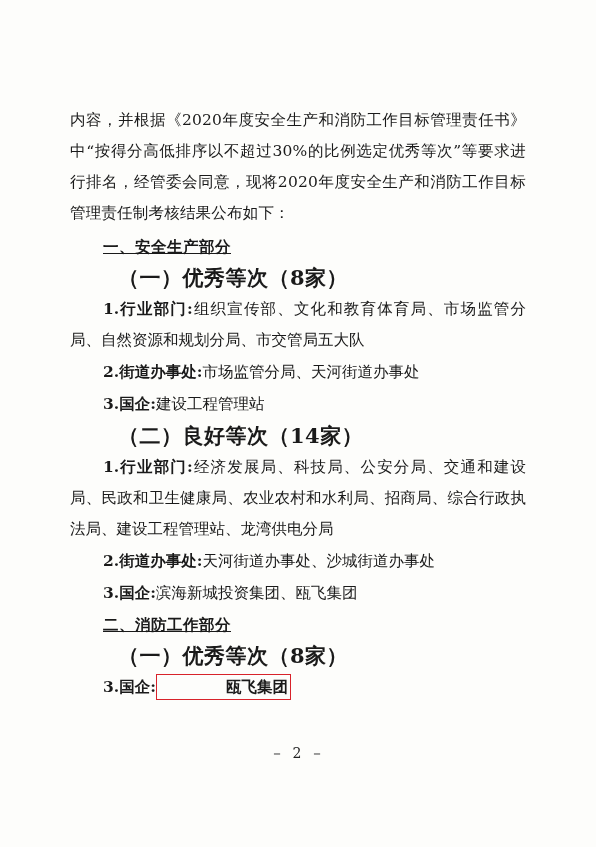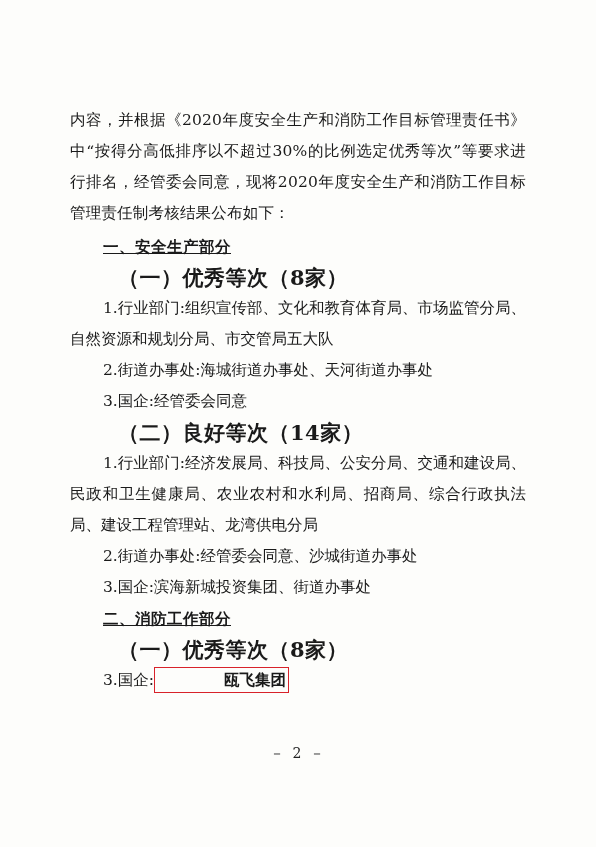--- a/index.html
+++ b/index.html
@@ -52,21 +52,21 @@
   }
   .item {
     font-size: 15.5px;
     line-height: 31px;
     margin: 0;
     text-align: justify;
     text-justify: inter-ideograph;
     text-indent: 33px;
   }
   .item-label {
-    font-weight: normal;
+    font-weight: bold;
   }
   .boxed {
     border: 1.6px solid #d8222a;
     padding: 0 2px;
     display: inline-block;
     line-height: 24px;
     font-weight: bold;
   }
   .page-number {
     position: absolute;
@@ -87,36 +87,36 @@
   <p class="para body-para">内容，并根据《2020年度安全生产和消防工作目标管理责任书》中“按得分高低排序以不超过30%的比例选定优秀等次”等要求进行排名，经管委会同意，现将2020年度安全生产和消防工作目标管理责任制考核结果公布如下：</p>
 
   <p class="heading">一、安全生产部分</p>
 
   <p class="subheading">（一）优秀等次（8家）</p>
 
   <p class="item">
     <span class="item-label">1.行业部门:</span><span>组织宣传部、文化和教育体育局、市场监管分局、自然资源和规划分局、市交管局五大队</span>
   </p>
   <p class="item">
-    <span class="item-label">2.街道办事处:</span><span>海城街道办事处、天河街道办事处</span>
+    <span class="item-label">2.街道办事处:</span><span>市场监管分局、天河街道办事处</span>
   </p>
   <p class="item">
-    <span class="item-label">3.国企:</span><span>经管委会同意</span>
+    <span class="item-label">3.国企:</span><span>建设工程管理站</span>
   </p>
 
   <p class="subheading">（二）良好等次（14家）</p>
 
   <p class="item">
     <span class="item-label">1.行业部门:</span><span>经济发展局、科技局、公安分局、交通和建设局、民政和卫生健康局、农业农村和水利局、招商局、综合行政执法局、建设工程管理站、龙湾供电分局</span>
   </p>
   <p class="item">
-    <span class="item-label">2.街道办事处:</span><span>经管委会同意、沙城街道办事处</span>
+    <span class="item-label">2.街道办事处:</span><span>天河街道办事处、沙城街道办事处</span>
   </p>
   <p class="item">
-    <span class="item-label">3.国企:</span><span>滨海新城投资集团、街道办事处</span>
+    <span class="item-label">3.国企:</span><span>滨海新城投资集团、瓯飞集团</span>
   </p>
 
   <p class="heading">二、消防工作部分</p>
 
   <p class="subheading">（一）优秀等次（8家）</p>
 
   <p class="item">
     <span class="item-label">3.国企:</span><span class="boxed" style="border-color: rgb(216, 34, 42); padding-left: 36px;">瓯飞集团</span>
   </p>
 

